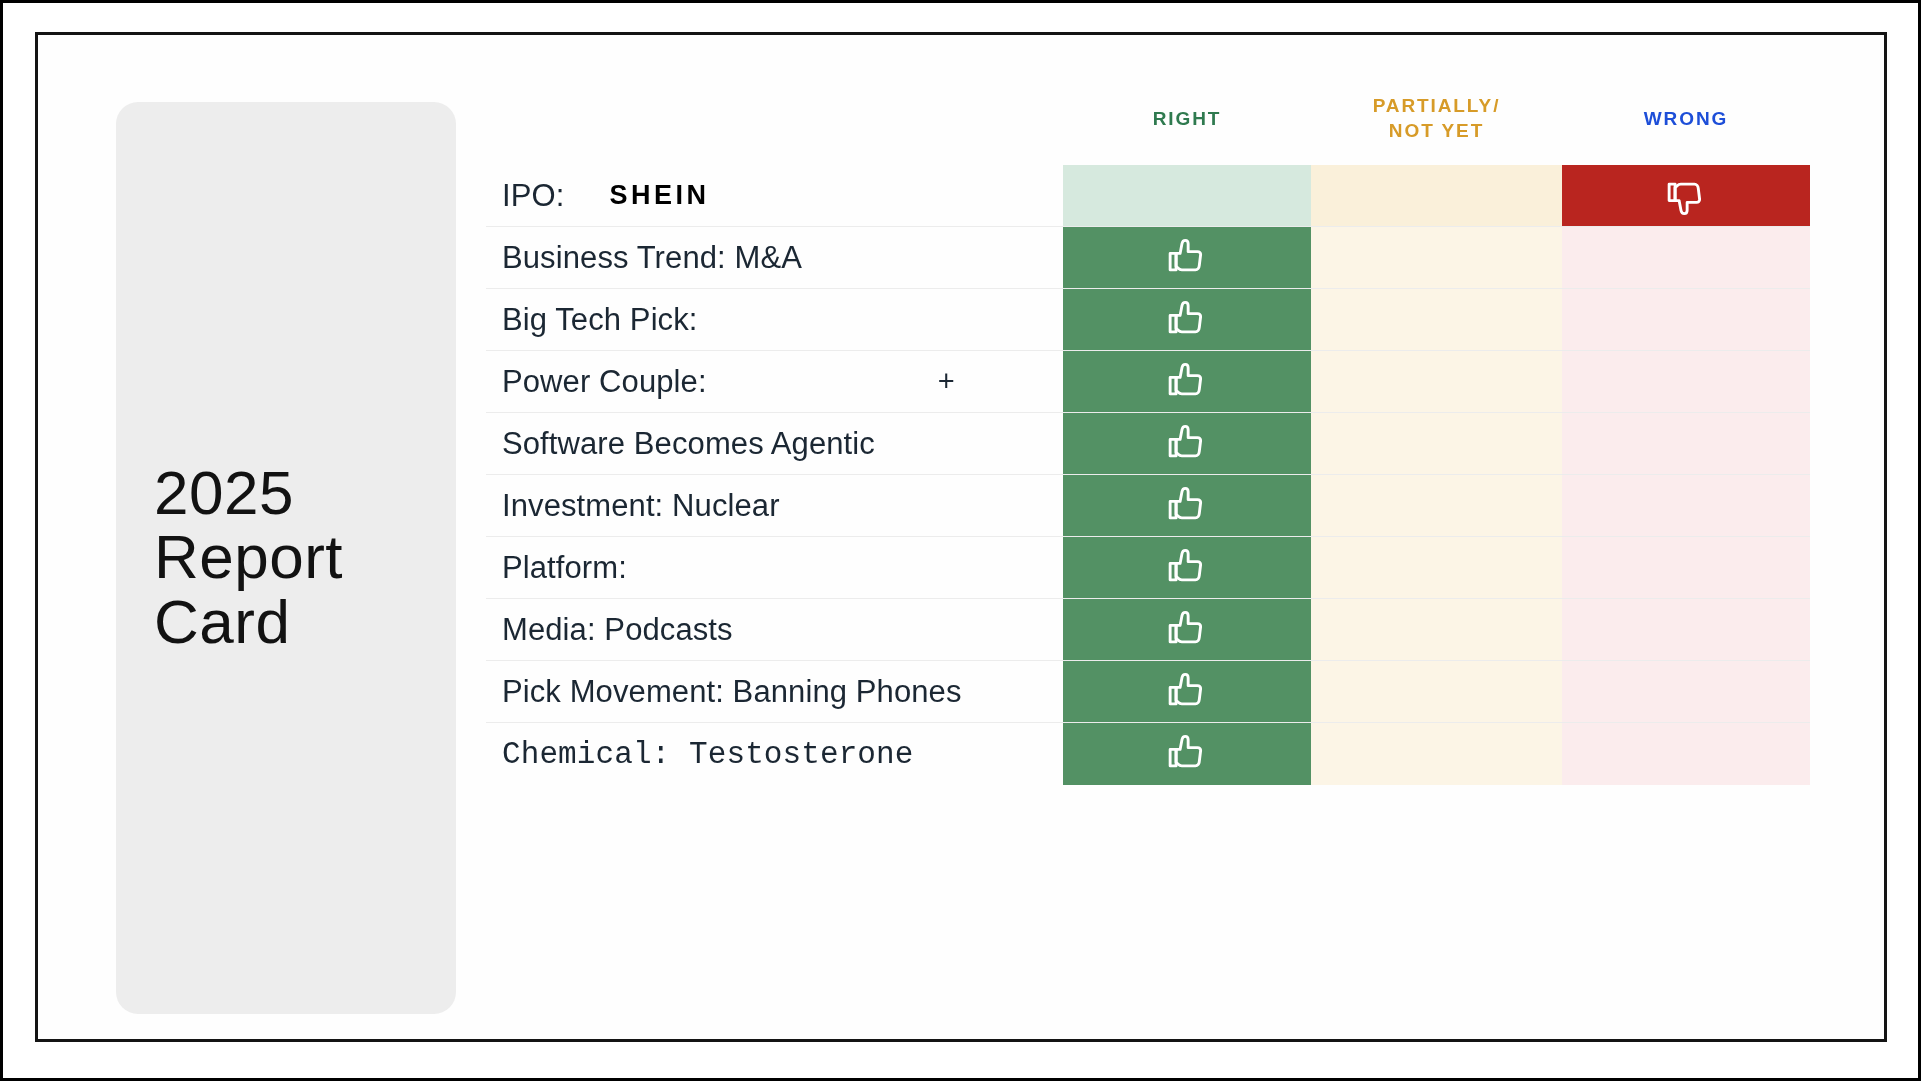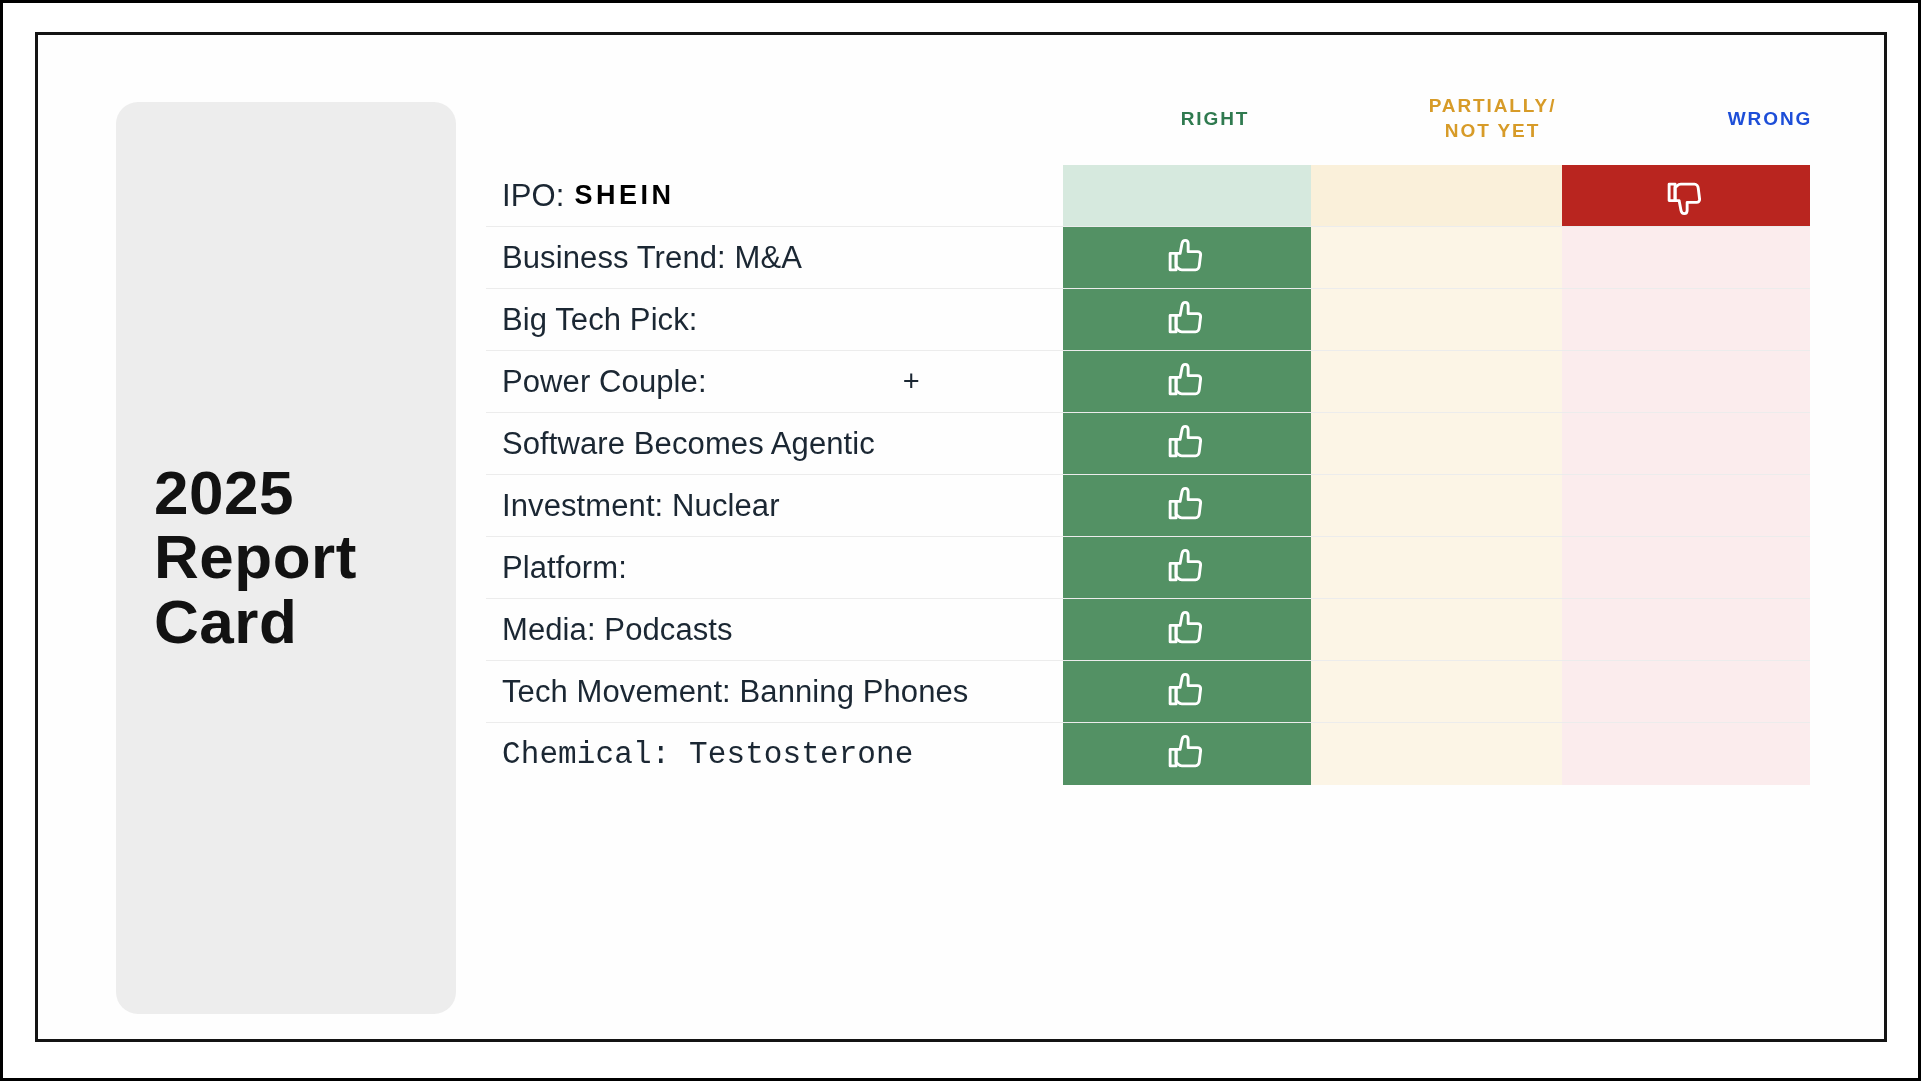--- a/index.html
+++ b/index.html
@@ -37,38 +37,37 @@
     background: #ededed;
     border-radius: 22px;
   }
   .title-text {
     position: absolute;
     left: 38px;
     top: 50%;
     transform: translateY(-50%);
     font-size: 62px;
     line-height: 1.04;
-    font-weight: 700;
+    font-weight: 400;
     color: #121212;
     letter-spacing: 0.5px;
     white-space: pre-line;
   }
 
   
   .table {
     position: absolute;
     left: 448px;
     top: 38px;
     width: 1324px;
   }
 
   .thead {
     display: flex;
     height: 92px;
-    gap: 28px;
   }
   .th-spacer { width: 577px; flex: none; }
   .th {
     flex: none;
     display: flex;
     align-items: center;
     justify-content: center;
     text-align: center;
     font-size: 19px;
     font-weight: 700;
@@ -94,20 +93,21 @@
     width: 577px;
     flex: none;
     display: flex;
     align-items: center;
     padding-left: 16px;
     font-size: 31px;
     font-weight: 300;
     color: #1b2733;
     letter-spacing: 0.1px;
     white-space: nowrap;
+    gap: 35px;
   }
   .row-label .logo-word {
     font-weight: 700;
     letter-spacing: 3.5px;
     font-size: 27px;
     color: #000000;
     margin-left: 10px;
   }
   .row-label .plus {
     font-weight: 400;
@@ -277,21 +277,21 @@
                   <path d="M3.2 9.6h3.1v8.6H3.2z"></path>
                   <path d="M6.3 9.6h2.1l1.0-5.2c0.2-1.0 0.9-1.6 1.7-1.6 0.9 0 1.5 0.7 1.5 1.8v4.1h4.9c1.0 0 1.7 0.7 1.6 1.6l-0.7 5.7c-0.1 1.2-0.9 2.2-2.0 2.2H9.3c-0.7 0-1.4-0.3-1.9-0.8l-1.1-1.1z"></path>
                 </svg>
               </span>
             </div>
             <div class="cell c-partial fill-cream-tint"></div>
             <div class="cell c-wrong fill-red-tint"></div>
           </div>
           <div class="trow">
             <div class="row-label">
-              <span>Tech Movement: Banning Phones</span>
+              <span>Pick Movement: Banning Phones</span>
             </div>
             <div class="cell c-right fill-green-solid">
               <span class="mark">
                 <svg viewBox="0 0 24 24" fill="none" stroke="#ffffff" stroke-width="1.5" stroke-linejoin="round" stroke-linecap="round">
                   <path d="M3.2 9.6h3.1v8.6H3.2z"></path>
                   <path d="M6.3 9.6h2.1l1.0-5.2c0.2-1.0 0.9-1.6 1.7-1.6 0.9 0 1.5 0.7 1.5 1.8v4.1h4.9c1.0 0 1.7 0.7 1.6 1.6l-0.7 5.7c-0.1 1.2-0.9 2.2-2.0 2.2H9.3c-0.7 0-1.4-0.3-1.9-0.8l-1.1-1.1z"></path>
                 </svg>
               </span>
             </div>
             <div class="cell c-partial fill-cream-tint"></div>

